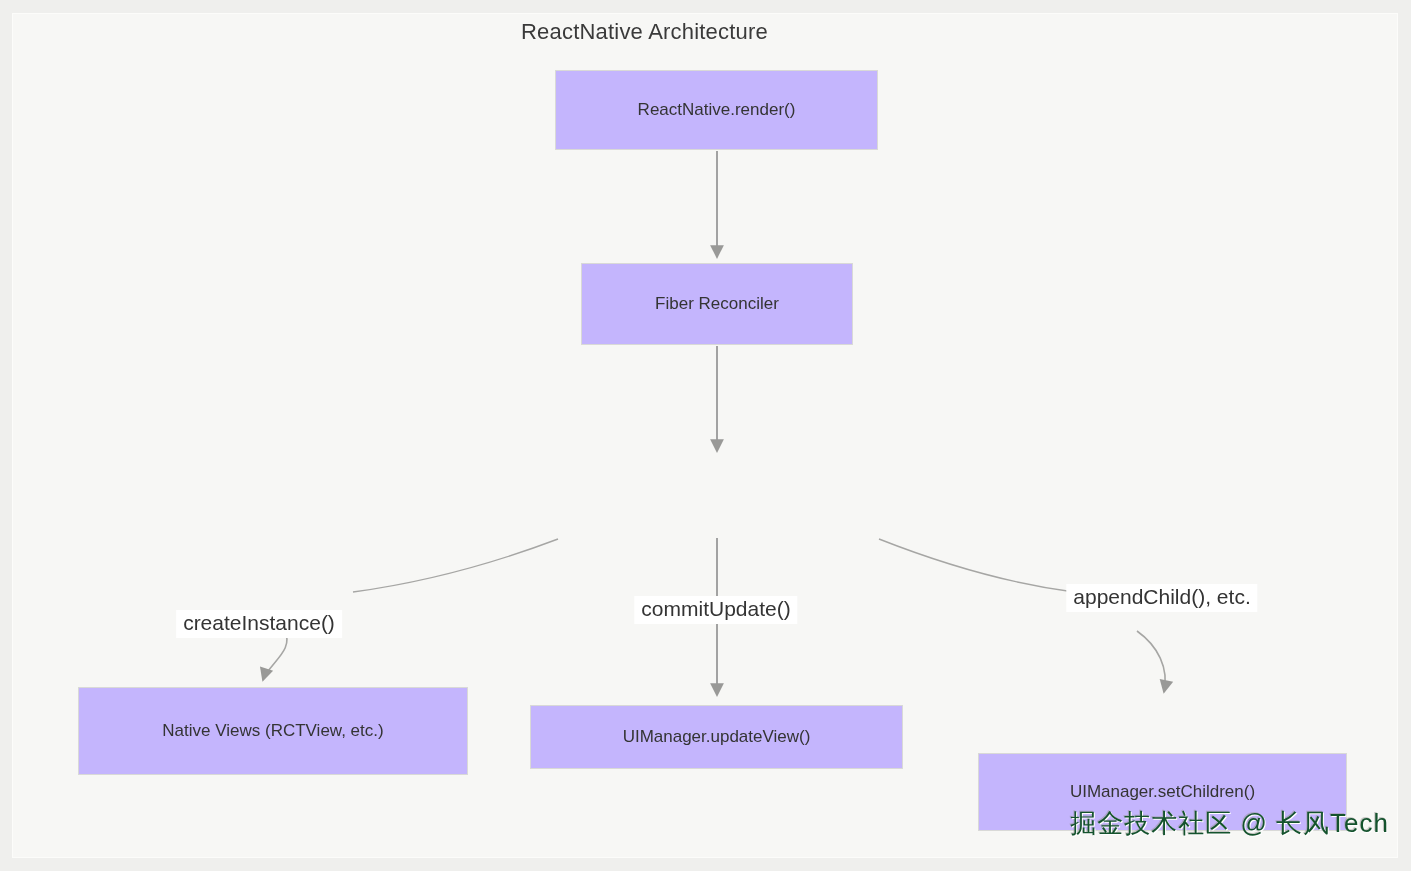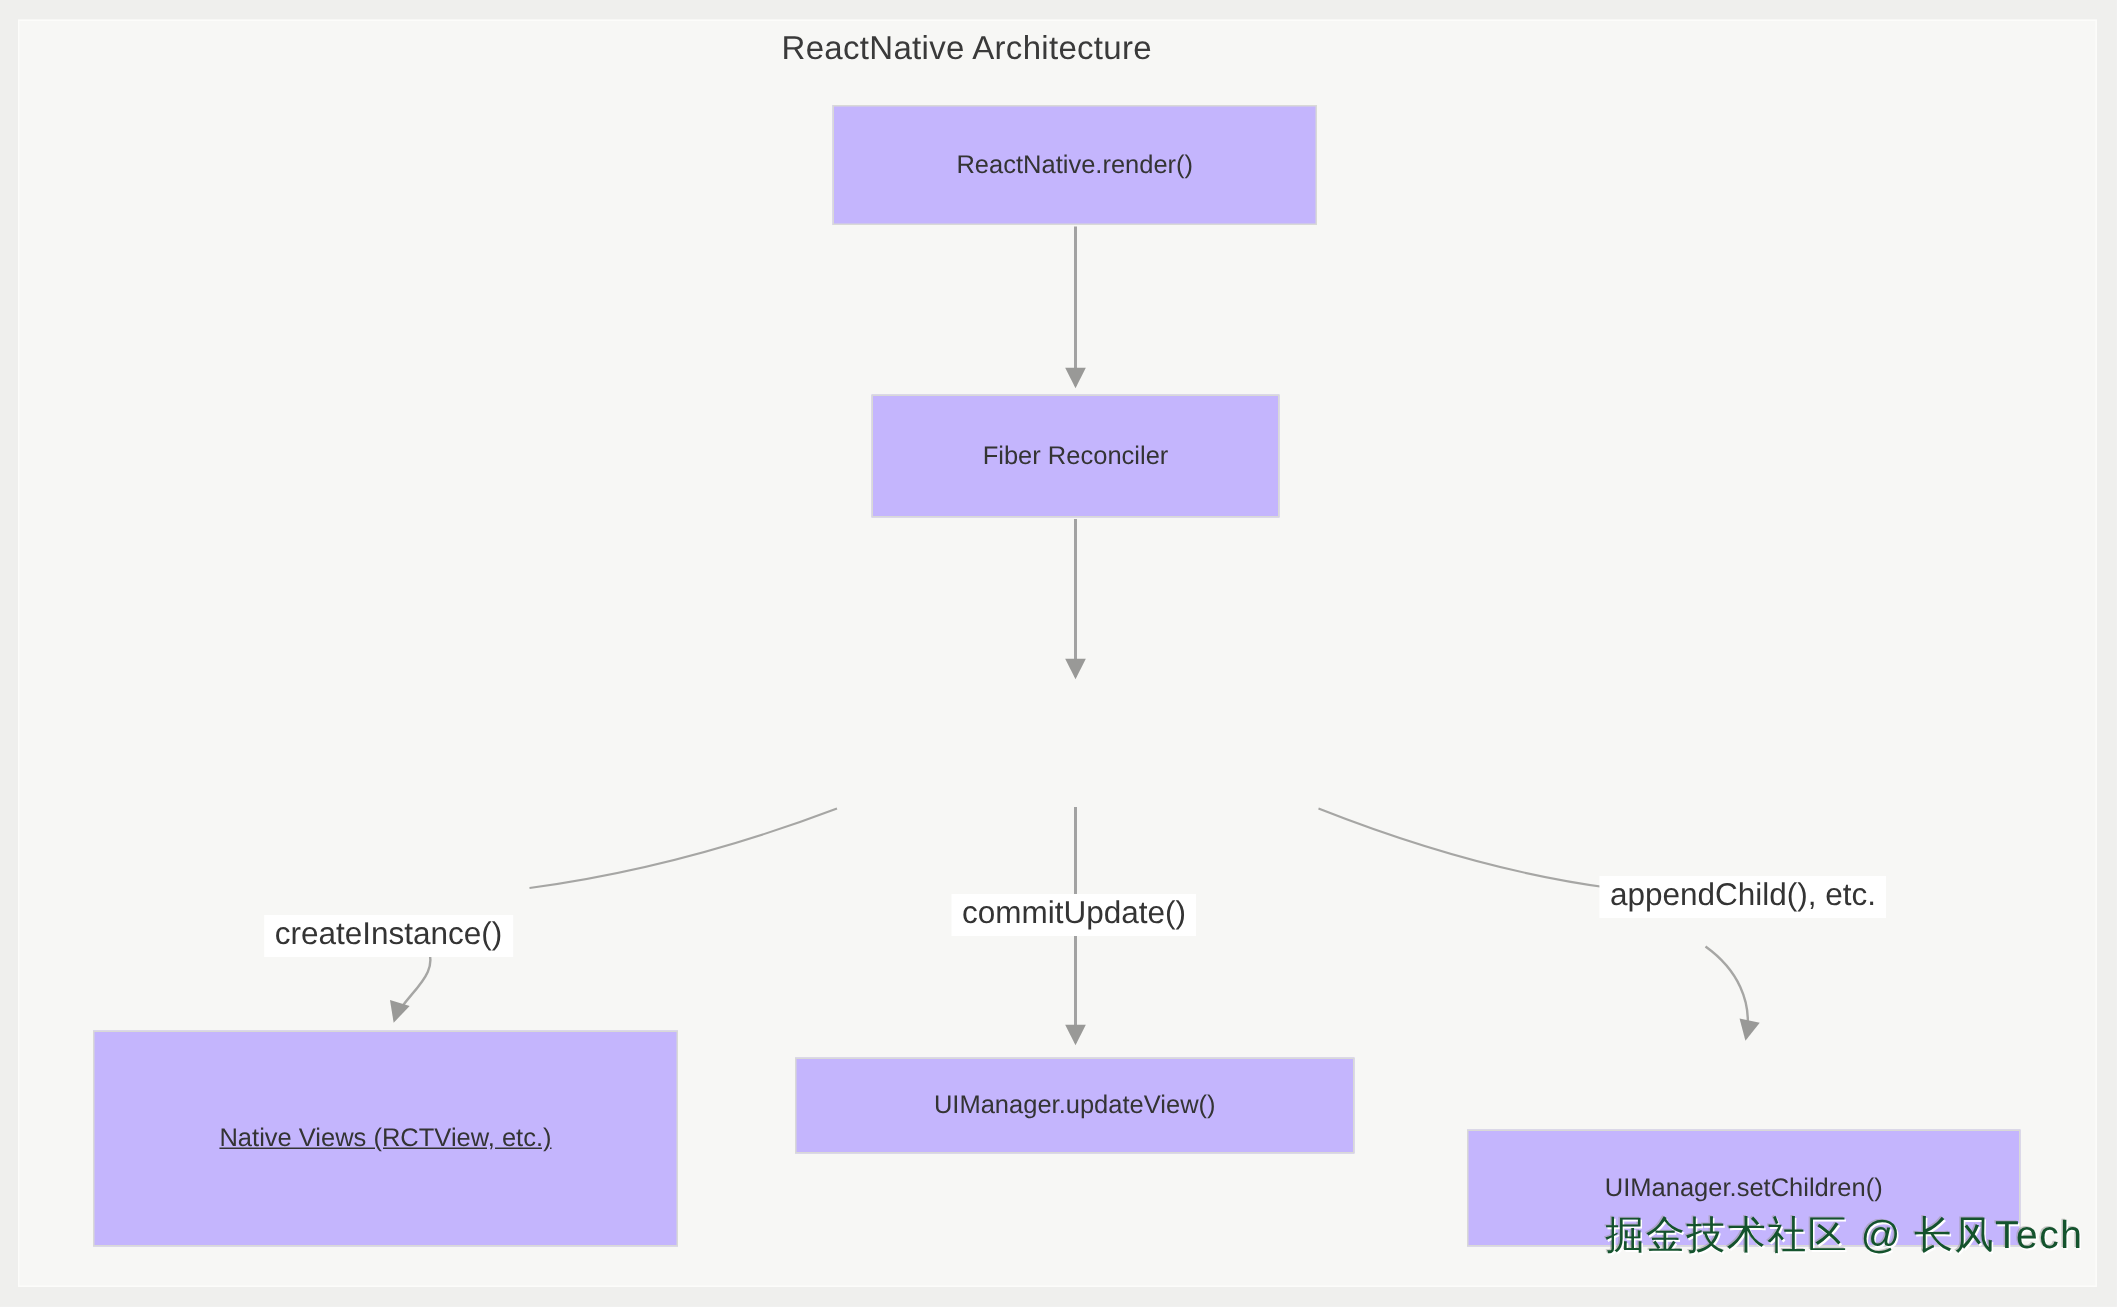--- a/index.html
+++ b/index.html
@@ -53,21 +53,21 @@
     justify-content: center;
     text-align: left;
     font-size: 17px;
     color: #343434;
     line-height: 36px;
     box-sizing: border-box;
   }
   .node-render       { left: 555px; top: 70px;  width: 323px; height: 80px; }
   .node-fiber        { left: 581px; top: 263px; width: 272px; height: 82px; }
   .node-config       { left: 537px; top: 458px; width: 360px; height: 79px; }
-  .node-native-views { left: 62px;  top: 687px; width: 390px; height: 144px; text-decoration: underline; }
+  .node-native-views { left: 78px;  top: 687px; width: 390px; height: 88px; }
   .node-native-views .wrap-text { display: inline-block; max-width: 265px; }
   .node-update       { left: 530px; top: 705px; width: 373px; height: 64px; }
   .node-setchildren  { left: 978px; top: 705px; width: 369px; height: 78px; margin-top: 48px; }
   .edge-label {
     position: absolute;
     transform: translateX(-50%);
     background: #ffffff;
     padding: 1px 7px 3px 7px;
     font-size: 21px;
     color: #343434;

